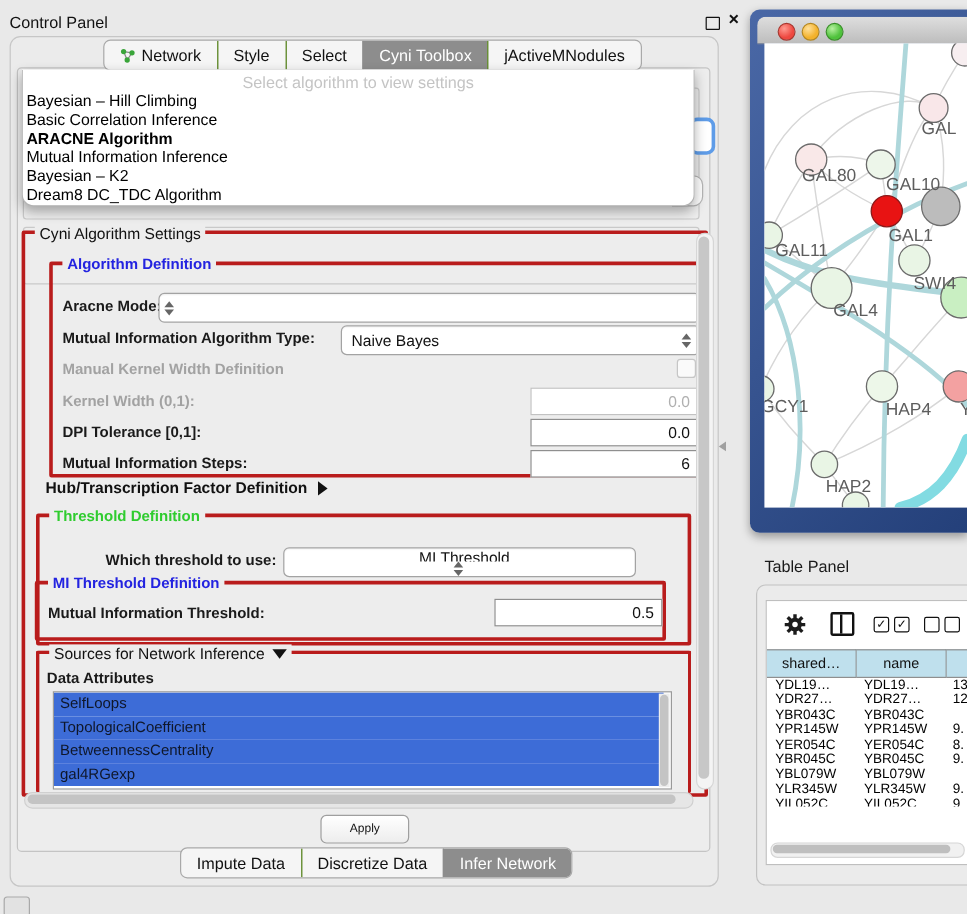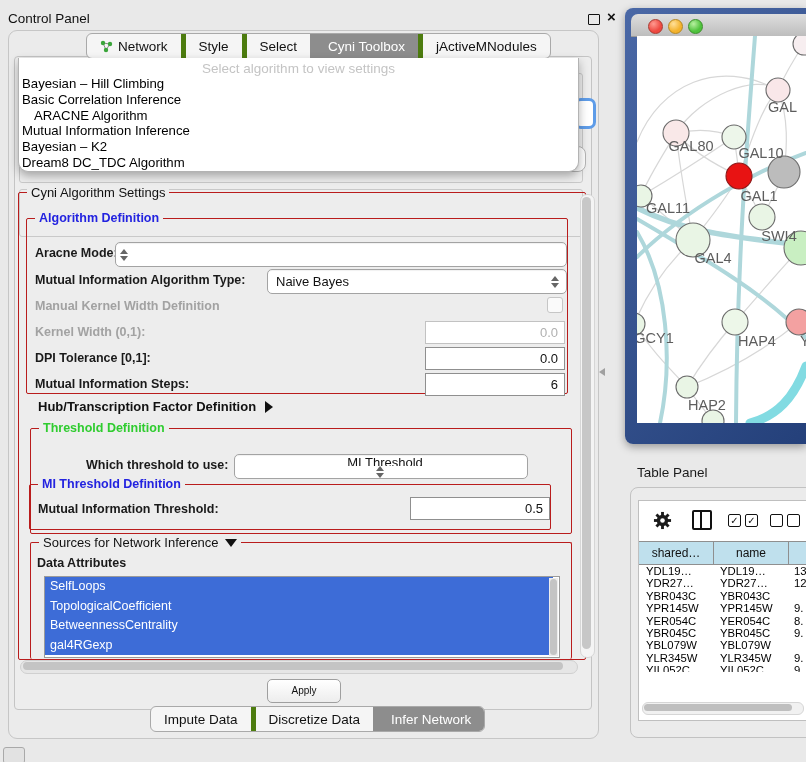--- a/index.html
+++ b/index.html
@@ -18,39 +18,39 @@
   
   .bg-frag-group{position:absolute;border:1px solid #c9c9c9;border-radius:3px;}
   #focused-combo-frag{position:absolute;left:574px;top:98px;width:16px;height:25px;background:#fff;
         border:3px solid #5e9ce8;border-radius:7px;}
   #bg-field-frag{position:absolute;left:560px;top:146px;width:24px;height:24px;background:#fdfdfd;
         border:1px solid #b5b5b5;border-radius:0 8px 8px 0;}
   
   .tabbar{position:absolute;display:flex;align-items:stretch;background:#f5f5f5;border:1px solid #a9a9a9;
           border-radius:6px;overflow:hidden;height:24px;z-index:6;}
   .tab{display:flex;align-items:center;gap:5px;padding:0 13px;font-size:13.5px;color:#111;
-       border-left:5px solid #4d7c0f;white-space:nowrap;}
+       border-left:1px solid #4d7c0f;white-space:nowrap;}
   .tab:first-child{border-left:none;}
   .tab.selected{background:#8d8d8d;color:#fff;border-left-color:#8d8d8d;}
   #cp-tabbar{left:86px;top:33px;}
   #bottom-tabbar{left:150px;top:706px;}
   
   #algorithm-popup{position:absolute;left:18px;top:58px;width:559px;height:113px;background:#fff;
         border:1px solid #b3b3b3;border-top:none;border-radius:0 0 10px 10px;
         box-shadow:0 4px 10px rgba(0,0,0,.30);z-index:40;}
   #popup-placeholder{text-align:center;color:#c4c4c4;font-size:13.5px;padding-top:3px;}
   .algo-item{font-size:13.2px;line-height:15.8px;padding-left:3px;color:#000;}
-  .algo-item.bold{font-weight:normal;margin-left:12px;}
-  
-  .fs{position:absolute;border:1px solid #b91c1c;border-radius:2px;}
+  .algo-item.bold{font-weight:bold;}
+  
+  .fs{position:absolute;border:3px solid #b91c1c;border-radius:2px;}
   .fs-legend{position:absolute;top:-8px;left:8px;background:#ededed;padding:0 4px;font-size:12.5px;
              white-space:nowrap;display:flex;align-items:center;gap:6px;}
   #settings-fs{left:18px;top:192px;width:566px;height:466px;}
   #settings-fs>.fs-legend{font-size:13px;}
-  #algo-fs{left:26px;top:218px;width:540px;height:174px;}
+  #algo-fs{left:41px;top:218px;width:540px;height:174px;}
   #thr-fs{left:30px;top:428px;width:540px;height:104px;}
   #mifs{left:29px;top:484px;width:520px;height:44px;}
   #src-fs{left:30px;top:542px;width:540px;height:116px;border-bottom:none;}
   .legend-blue{color:#2323e0;font-weight:bold;}
   .legend-green{color:#2fcc2f;font-weight:bold;}
   .row-label{position:absolute;font-size:12.5px;font-weight:bold;color:#1a1a1a;white-space:nowrap;}
   .row-label.disabled{color:#a2a2a2;}
   
   .combo{position:absolute;height:23px;background:#fff;border:1px solid #a3a3a3;border-radius:5px;
          display:flex;align-items:center;box-shadow:inset 0 1px 1px rgba(0,0,0,.06);}
@@ -61,21 +61,21 @@
   
   .tfield{position:absolute;height:21px;background:#fff;border:1px solid #8f8f8f;font-size:13px;
           text-align:right;padding-right:6px;line-height:21px;color:#111;}
   .tfield.disabled{border-color:#c2c2c2;color:#b0b0b0;}
   .checkbox{position:absolute;width:14px;height:14px;background:#fafafa;border:1px solid #c6c6c6;border-radius:3px;}
   .tri-right{width:0;height:0;border-top:6px solid transparent;border-bottom:6px solid transparent;border-left:8px solid #111;display:inline-block;}
   .tri-down{width:0;height:0;border-left:6px solid transparent;border-right:6px solid transparent;border-top:8px solid #111;display:inline-block;}
   
   #attr-list{position:absolute;left:44px;top:576px;width:514px;height:80px;background:#fff;
              border:1px solid #9a9a9a;overflow:hidden;}
-  .attr-item{height:19.5px;line-height:19.5px;padding-left:5px;font-size:12.5px;color:#ffffff;
+  .attr-item{height:19.5px;line-height:19.5px;padding-left:5px;font-size:12.5px;color:#0f172a;
              background:#3d6cd7;width:calc(100% - 11px);}
   #attr-vscroll{position:absolute;right:1px;top:1px;bottom:1px;width:9px;background:#ededed;}
   #attr-vthumb{position:absolute;left:1px;top:1px;bottom:1px;width:7px;background:#c4c4c4;border-radius:4px;}
   
   #v-scrollbar{position:absolute;left:580px;top:194px;width:13px;height:462px;background:#f4f4f4;
                border:1px solid #d6d6d6;border-radius:7px;}
   #v-thumb{position:absolute;left:1px;top:2px;width:9px;height:452px;background:#c7c7c7;border-radius:5px;}
   #h-scrollbar{position:absolute;left:20px;top:660px;width:556px;height:12px;background:#e6e6e6;
                border:1px solid #d0d0d0;border-radius:7px;}
   #h-thumb{position:absolute;left:2px;top:1px;width:540px;height:8px;background:#c4c4c4;border-radius:4px;}

